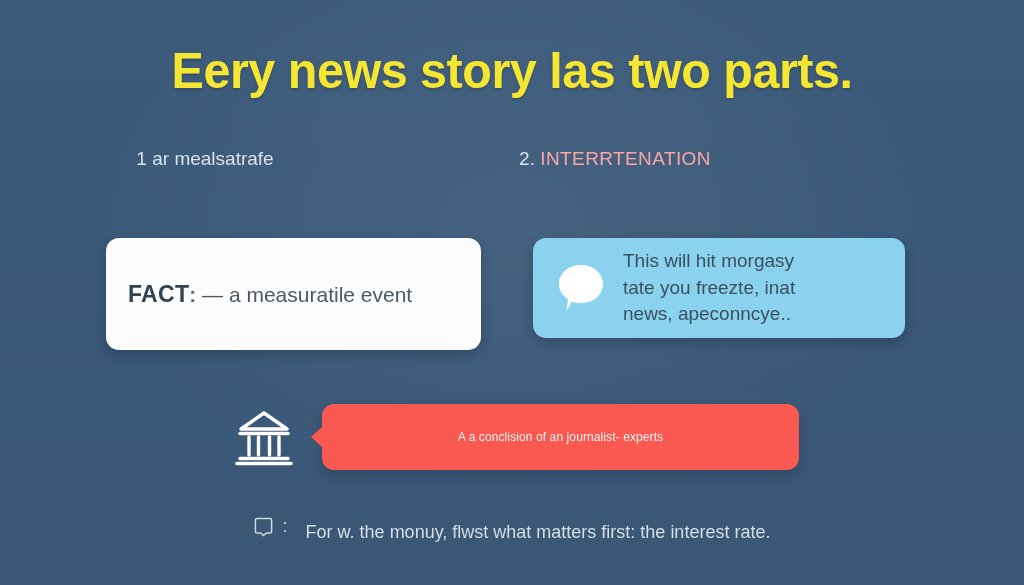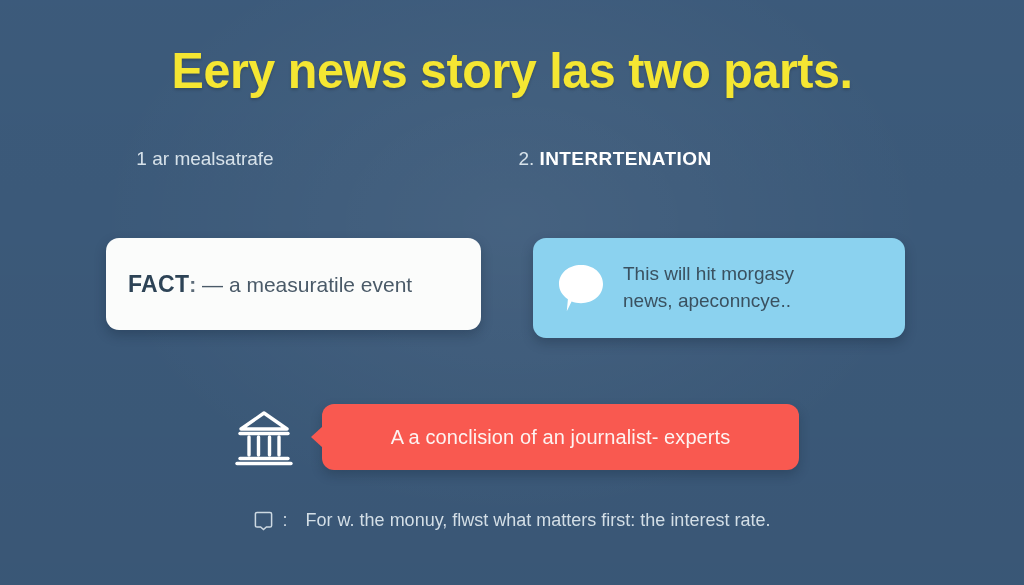--- a/index.html
+++ b/index.html
@@ -64,22 +64,22 @@
   }
   .col-label .num {
     color: #d7e2ea;
     font-weight: normal;
   }
   .col-label .plain {
     color: #d7e2ea;
     font-weight: normal;
   }
   .col-label .accent {
-    color: #ffffff;
-    font-weight: bold;
+    color: #fca5a5;
+    font-weight: normal;
     letter-spacing: 0.4px;
   }
 
   
   .cards {
     position: absolute;
     top: 238px;
     left: 0;
     width: 1024px;
     height: 120px;
@@ -87,21 +87,21 @@
   .card {
     position: absolute;
     border-radius: 13px;
     box-shadow: 0 5px 12px rgba(16,30,45,0.28);
     box-sizing: border-box;
   }
   .card-fact {
     left: 106px;
     top: 0;
     width: 375px;
-    height: 92px;
+    height: 112px;
     background: #fbfcfb;
     display: flex;
     align-items: center;
     padding: 0 22px;
   }
   .fact-line {
     font-size: 21px;
     color: #4a5a68;
     white-space: nowrap;
   }
@@ -177,21 +177,21 @@
     top: 50%;
     transform: translateY(-50%);
     width: 0;
     height: 0;
     border-top: 11px solid transparent;
     border-bottom: 11px solid transparent;
     border-right: 12px solid #f95950;
   }
   .banner-text {
     color: #fdf3f1;
-    font-size: 20px;
+    font-size: 12px;
     white-space: nowrap;
     letter-spacing: 0.1px;
   }
 
   
   .footer {
     position: absolute;
     top: 510px;
     left: 0;
     width: 1024px;
@@ -207,20 +207,21 @@
   }
   .footer-colon {
     color: #cdd9e2;
     font-size: 18px;
     margin-right: 8px;
   }
   .footer-text {
     color: #d3dee6;
     font-size: 18px;
     white-space: nowrap;
+    margin-top: 12px;
   }
 </style>
 </head>
 <body>
 
 <div class="bg-vignette"></div>
 
 <div class="stage">
 
   <div class="headline">Eery news story las two parts.</div>
@@ -250,20 +251,21 @@
       <div class="bubble-icon">
         <svg viewBox="0 0 52 52" width="52" height="52" aria-hidden="true">
           <path d="M26 3 C38.2 3 48 10.9 48 22.1 C48 33.3 38.2 41.2 26 41.2
                    C22.6 41.2 19.4 40.6 16.6 39.5
                    L11.8 49.2 L12.9 37.3
                    C7.2 33.5 4 28.2 4 22.1 C4 10.9 13.8 3 26 3 Z" fill="#ffffff"></path>
         </svg>
       </div>
       <div class="interp-text">
         <div>This will hit morgasy</div>
+        <div>tate you freezte, inat</div>
         <div>news, apeconncye..</div>
       </div>
     </div>
   </div>
 
   <div class="banner-row">
     <div class="bank-icon">
       <svg viewBox="0 0 62 62" width="62" height="62" aria-hidden="true">
         <g fill="none" stroke="#ffffff" stroke-width="3.4" stroke-linejoin="round" stroke-linecap="round">
           <path d="M31 6 L54 22 L8 22 Z"></path>

